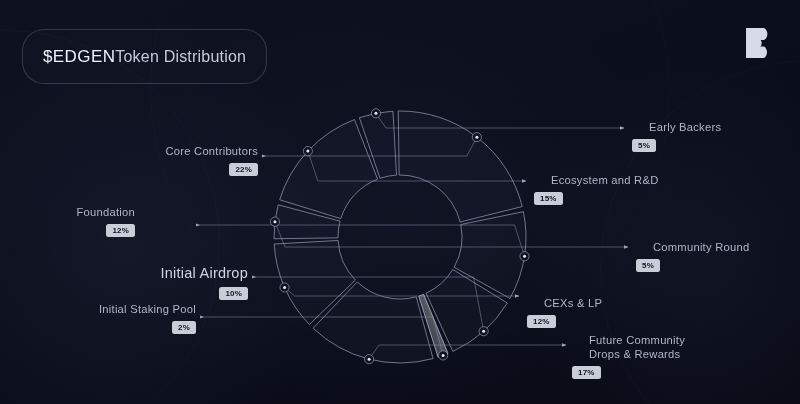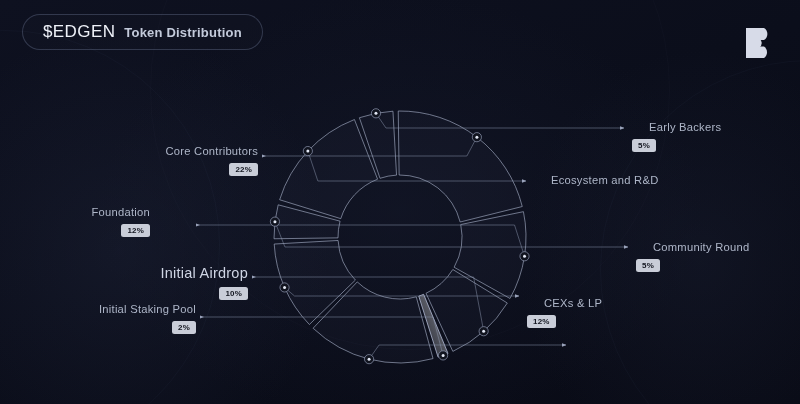--- a/index.html
+++ b/index.html
@@ -22,33 +22,33 @@
     overflow:hidden;
   }
   
   .bgarc {
     position:absolute; border-radius:50%;
     border:1px solid rgba(120,135,175,0.045);
     pointer-events:none;
   }
   
   #title-pill {
-    position:absolute; left:22px; top:14px;
-    height:36px; padding:0 20px;
-    display:flex; align-items:center; gap:9px;
+    position:absolute; left:22px; top:29px;
+    height:55px; padding:0 20px;
+    display:flex; align-items:center; 
     border:1px solid rgba(150,165,205,0.26);
     border-radius:22px;
     background:rgba(255,255,255,0.012);
   }
   #title-brand {
     font-size:17px; letter-spacing:0.4px; color:#eef1f8;
     font-weight:400;
   }
   #title-sub {
-    font-size:13px; color:#c3cada; letter-spacing:0.2px; font-weight:700;
+    font-size:16px; color:#c3cada; letter-spacing:0.2px; font-weight:400;
   }
   
   #logo { position:absolute; right:22px; top:22px; width:36px; height:40px; }
   
   #chart-svg { position:absolute; left:0; top:0; width:800px; height:404px; }
   
   .lbl { position:absolute; }
   .lbl .txt {
     font-size:11.2px; color:#aeb6c8; letter-spacing:0.25px;
     white-space:nowrap; line-height:14px; font-weight:400;margin-left:17px;
@@ -149,21 +149,21 @@
       </g>
   </svg>
 
   <div class="lbl l" style="left:20px; top:144px; width:238px;">
     <div class="txt">Core Contributors</div>
     <div class="badge-row">
       <span class="badge">22%</span>
     </div>
   </div>
 
-  <div class="lbl l" style="left:20px; top:205px; width:130px;">
+  <div class="lbl l" style="left:5px; top:205px; width:130px;">
     <div class="txt">Foundation</div>
     <div class="badge-row">
       <span class="badge">12%</span>
     </div>
   </div>
 
   <div class="lbl l big" style="left:20px; top:264px; width:228px;">
     <div class="txt">Initial Airdrop</div>
     <div class="badge-row">
       <span class="badge">10%</span>
@@ -179,30 +179,40 @@
 
   <div class="lbl r" style="left:632px; top:120px;">
     <div class="txt">Early Backers</div>
     <div class="badge-row">
       <span class="badge">5%</span>
     </div>
   </div>
 
   <div class="lbl r" style="left:534px; top:173px;">
     <div class="txt">Ecosystem and R&amp;D</div>
+    <div class="badge-row">
+      <span class="badge">15%</span>
+    </div>
   </div>
 
   <div class="lbl r" style="left:636px; top:240px;">
     <div class="txt">Community Round</div>
     <div class="badge-row">
       <span class="badge">5%</span>
     </div>
   </div>
 
   <div class="lbl r" style="left:527px; top:296px;">
     <div class="txt">CEXs &amp; LP</div>
     <div class="badge-row">
       <span class="badge">12%</span>
     </div>
   </div>
 
+  <div class="lbl r" style="left:572px; top:333px;">
+    <div class="txt">Future Community</div>
+    <div class="txt">Drops &amp; Rewards</div>
+    <div class="badge-row">
+      <span class="badge">17%</span>
+    </div>
+  </div>
 
 </div>
 
 </body></html>

